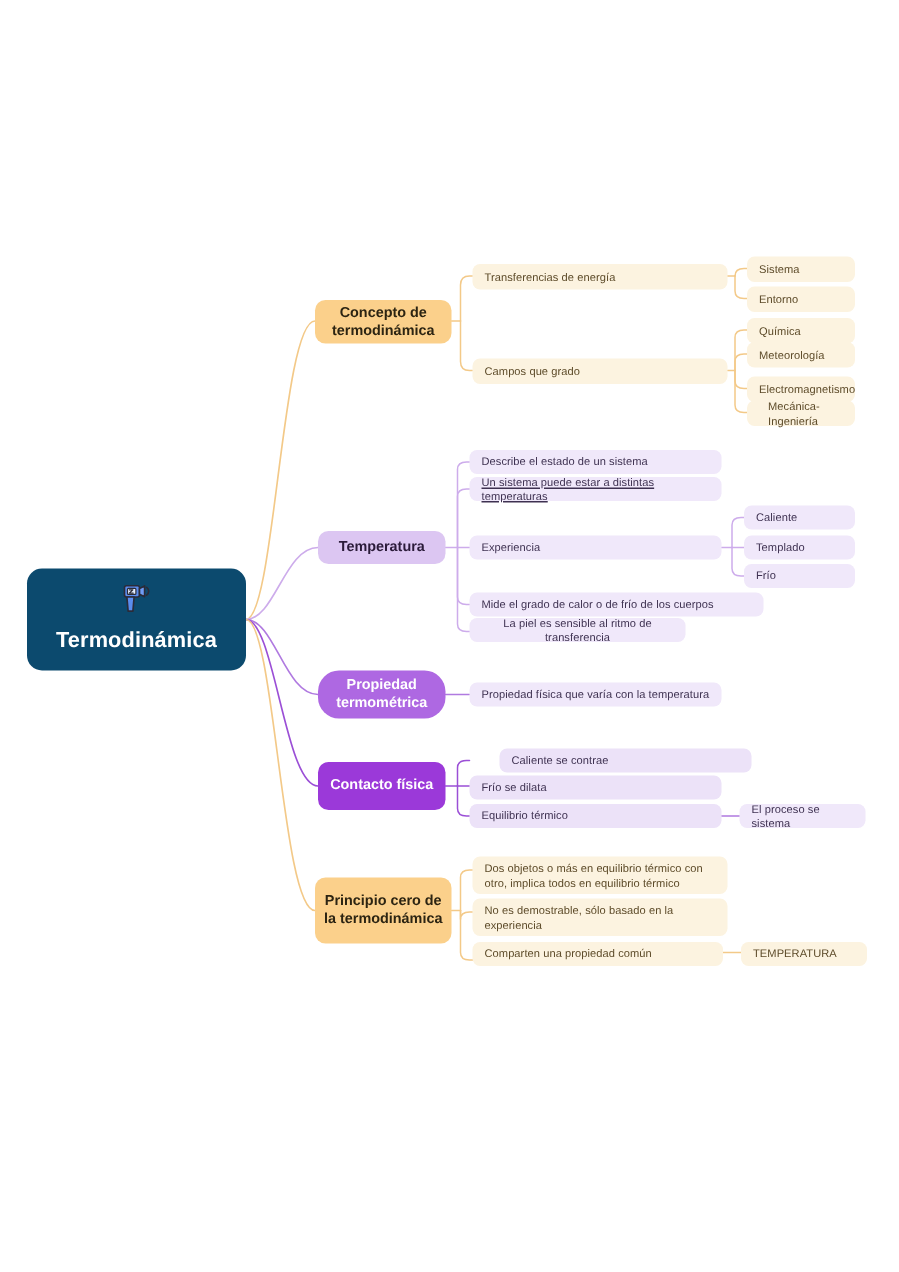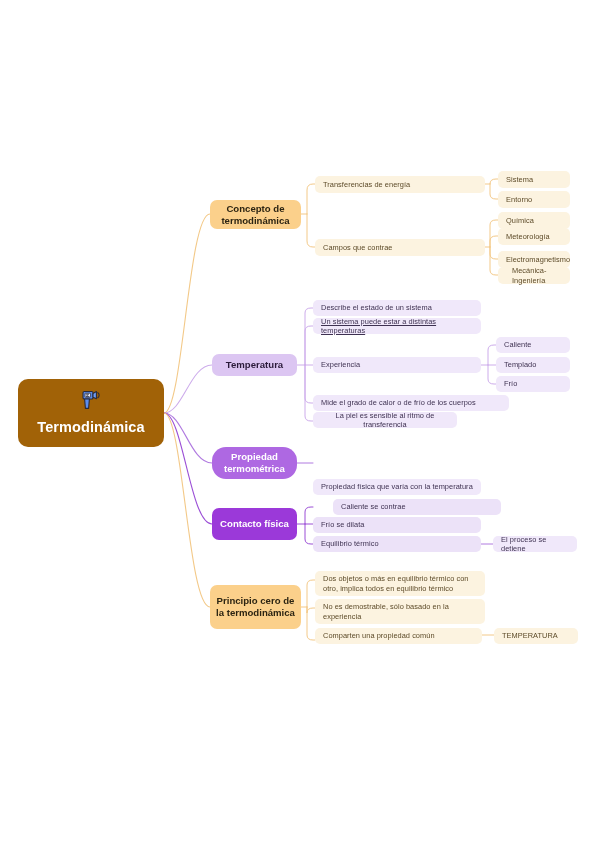--- a/index.html
+++ b/index.html
@@ -33,21 +33,21 @@
     align-items: center;
     border-radius: 6px;
     line-height: 1.25;
   }
 
   
   .node.root {
     flex-direction: column;
     justify-content: center;
     align-items: center;
-    background: #a16207;
+    background: #0c4a6e;
     border-radius: 10px;
     color: #ffffff;
     left: 18px;
     top: 379px;
     width: 146px;
     height: 68px;
     text-align: center;
   }
   .root-emoji {
     font-size: 19px;
@@ -188,21 +188,21 @@
 
   <div class="node l1 orange" style="left:210px; top:200px; width:91px; height:29px;">
     <span>Concepto de termodinámica</span>
   </div>
 
   <div class="node leaf cream" style="left:315px; top:176px; width:170px; height:17px;">
     <span class="leaf-text">Transferencias de energía</span>
   </div>
 
   <div class="node leaf cream" style="left:315px; top:239px; width:170px; height:17px;">
-    <span class="leaf-text">Campos que contrae</span>
+    <span class="leaf-text">Campos que grado</span>
   </div>
 
   <div class="node leaf cream" style="left:498px; top:171px; width:72px; height:17px;">
     <span class="leaf-text">Sistema</span>
   </div>
 
   <div class="node leaf cream" style="left:498px; top:191px; width:72px; height:17px;">
     <span class="leaf-text">Entorno</span>
   </div>
 
@@ -255,42 +255,42 @@
   </div>
 
   <div class="node leaf lav" style="left:496px; top:376px; width:74px; height:16px;">
     <span class="leaf-text">Frío</span>
   </div>
 
   <div class="node l1 violet" style="left:212px; top:447px; width:85px; height:32px;border-radius:14px;">
     <span>Propiedad termométrica</span>
   </div>
 
-  <div class="node leaf lav" style="left:313px; top:455px; width:168px; height:16px;margin-top:24px;">
+  <div class="node leaf lav" style="left:313px; top:455px; width:168px; height:16px;">
     <span class="leaf-text">Propiedad física que varía con la temperatura</span>
   </div>
 
   <div class="node l1 purple" style="left:212px; top:508px; width:85px; height:32px;">
     <span>Contacto física</span>
   </div>
 
   <div class="node leaf lav2" style="left:313px; top:499px; width:168px; height:16px;margin-left:20px;">
     <span class="leaf-text">Caliente se contrae</span>
   </div>
 
   <div class="node leaf lav2" style="left:313px; top:517px; width:168px; height:16px;">
     <span class="leaf-text">Frío se dilata</span>
   </div>
 
   <div class="node leaf lav2" style="left:313px; top:536px; width:168px; height:16px;">
     <span class="leaf-text">Equilibrio térmico</span>
   </div>
 
   <div class="node leaf lav" style="left:493px; top:536px; width:84px; height:16px;">
-    <span class="leaf-text">El proceso se detiene</span>
+    <span class="leaf-text">El proceso se sistema</span>
   </div>
 
   <div class="node l1 orange" style="left:210px; top:585px; width:91px; height:44px;">
     <span>Principio cero de la termodinámica</span>
   </div>
 
   <div class="node leaf cream" style="left:315px; top:571px; width:170px; height:25px;">
     <span class="leaf-text">Dos objetos o más en equilibrio térmico con otro, implica todos en equilibrio térmico</span>
   </div>
 

